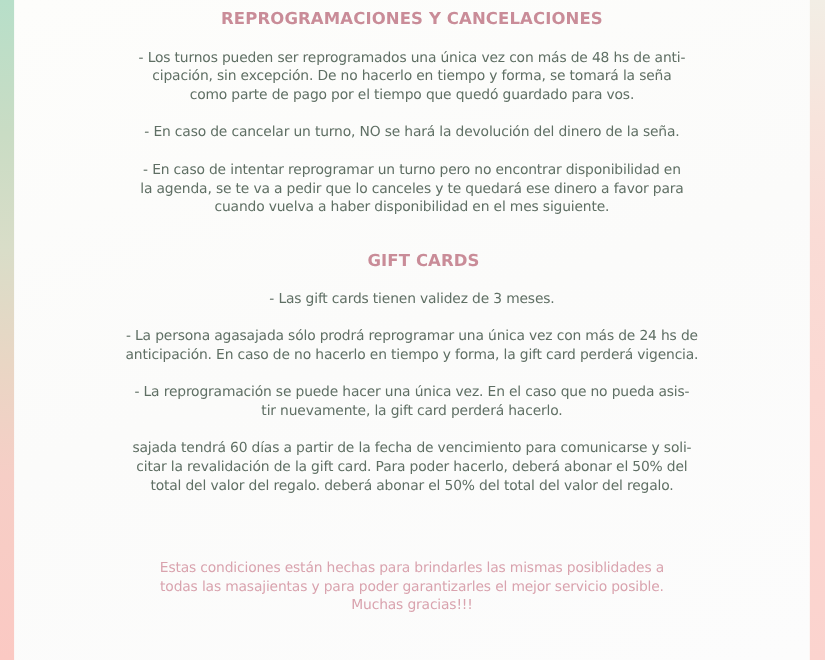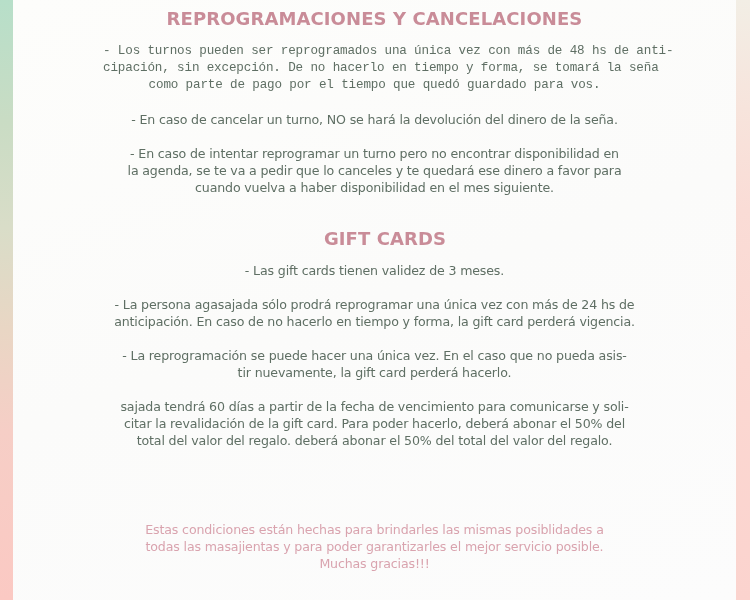--- a/index.html
+++ b/index.html
@@ -29,21 +29,21 @@
     .page {
       position: absolute;
       left: 13px; top: 0;
       width: 723px; height: 600px;
       background: linear-gradient(160deg, #fdfdfb 0%, #fbfbfa 50%, #fcfcfc 100%);
       text-align: center;
     }
     .heading {
       color: #c98c98;
       font-weight: bold;
-      font-size: 18px;
+      font-size: 15px;
       letter-spacing: 0.1px;
       margin: 0;
       position: absolute;
       left: 0; right: 0;
     }
     .para {
       color: #5f6f64;
       font-size: 12.6px;
       line-height: 17px;
       margin: 0;
@@ -66,21 +66,21 @@
 </head>
 <body>
 
 <div class="strip-left"></div>
 <div class="strip-right"></div>
 
 <div class="page">
 
   <h2 class="heading" style="top:8px;">REPROGRAMACIONES Y CANCELACIONES</h2>
 
-  <p class="para" style="top:43px;font-family:Liberation Mono, monospace;">
+  <p class="para" style="top:43px;">
     <span>- Los turnos pueden ser reprogramados una única vez con más de 48 hs de anti-</span>
     <span>cipación, sin excepción. De no hacerlo en tiempo y forma, se tomará la seña</span>
     <span>como parte de pago por el tiempo que quedó guardado para vos.</span>
   </p>
 
   <p class="para" style="top:111px;">
     <span>- En caso de cancelar un turno, NO se hará la devolución del dinero de la seña.</span>
   </p>
 
   <p class="para" style="top:145px;">
@@ -104,19 +104,19 @@
     <span>- La reprogramación se puede hacer una única vez. En el caso que no pueda asis-</span>
     <span>tir nuevamente, la gift card perderá hacerlo.</span>
   </p>
 
   <p class="para" style="top:398px;">
     <span>sajada tendrá 60 días a partir de la fecha de vencimiento para comunicarse y soli-</span>
     <span>citar la revalidación de la gift card. Para poder hacerlo, deberá abonar el 50% del</span>
     <span>total del valor del regalo. deberá abonar el 50% del total del valor del regalo.</span>
   </p>
 
-  <p class="footer" style="top:521px;">
+  <p class="footer" style="top:507px;">
     <span>Estas condiciones están hechas para brindarles las mismas posiblidades a</span>
     <span>todas las masajientas y para poder garantizarles el mejor servicio posible.</span>
     <span>Muchas gracias!!!</span>
   </p>
 
 </div>
 
 </body></html>

